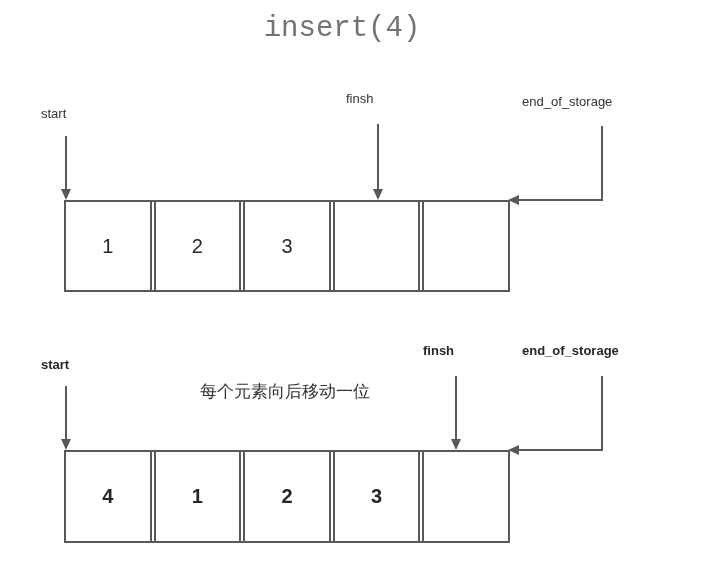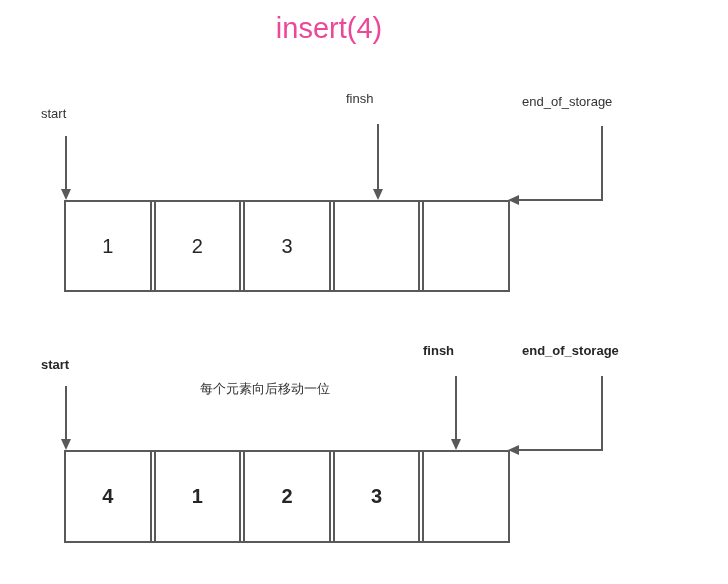--- a/index.html
+++ b/index.html
@@ -5,37 +5,38 @@
   html,body{margin:0;padding:0;background:#fff;}
   .canvas{
     position:relative;
     width:728px;height:584px;
     background:#ffffff;
     font-family:"Liberation Sans","DejaVu Sans",sans-serif;
     overflow:hidden;
   }
   .title{
     position:absolute;
-    top:12px;left:329px;
+    top:12px;left:342px;
     transform:translateX(-50%);
     font-size:29px;
-    color:#ec4899;
+    color:#737373;
     white-space:nowrap;
+    font-family:Liberation Mono, monospace;
   }
   .ptr-label{
     position:absolute;
     font-size:13px;
     color:#333333;
     white-space:nowrap;
     text-align:right;
   }
   .ptr-label.bold{font-weight:bold;color:#262626;}
   .annotation{
     position:absolute;
-    font-size:13px;
+    font-size:17px;
     color:#333333;
     white-space:nowrap;
     text-align:center;
   }
   .vline{position:absolute;width:2px;background:#595959;}
   .hline{position:absolute;height:2px;background:#595959;}
   .head-down{
     position:absolute;width:0;height:0;
     border-left:5px solid transparent;
     border-right:5px solid transparent;

